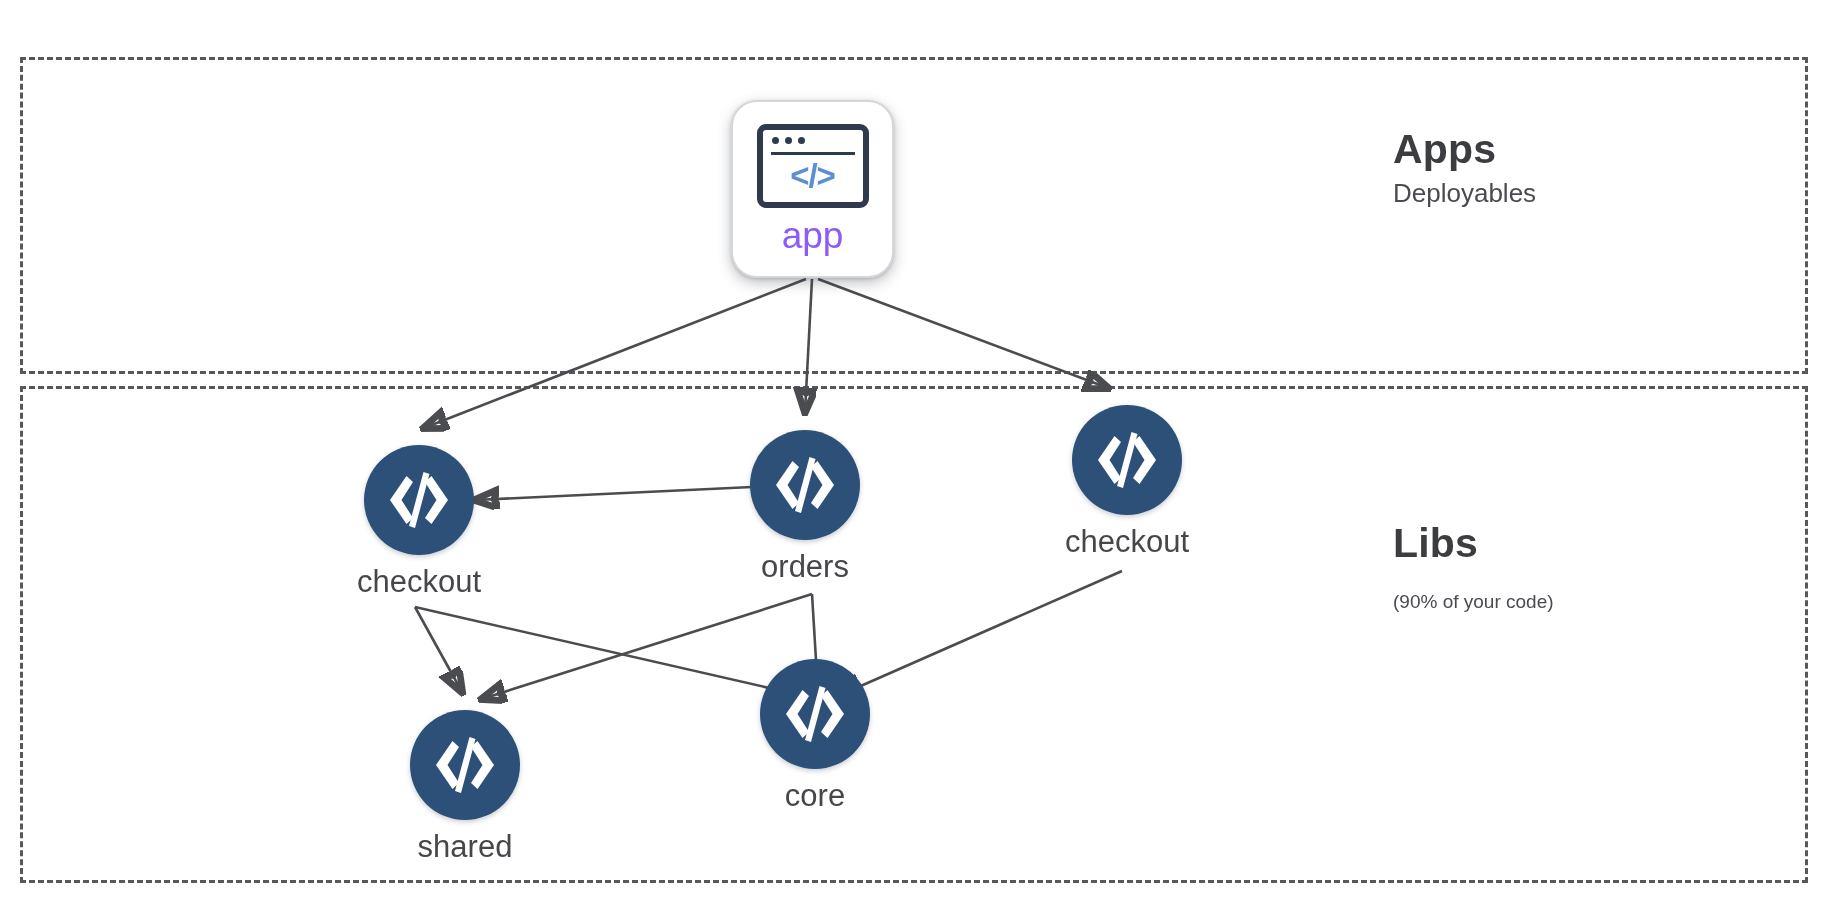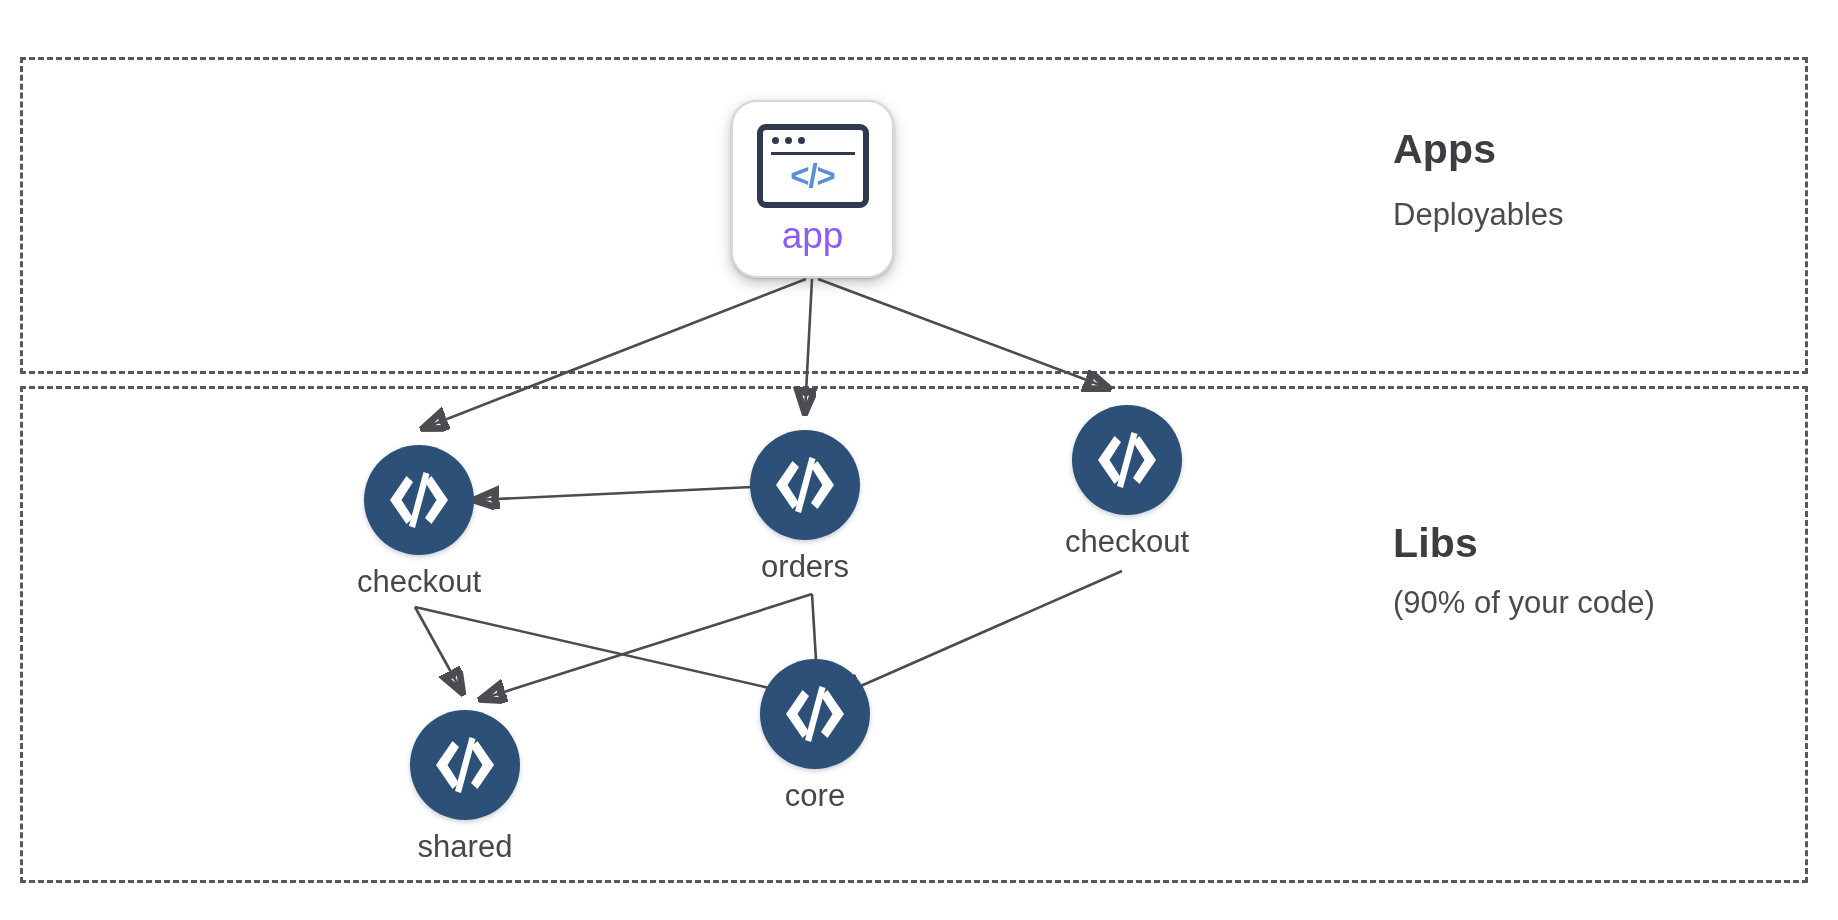--- a/index.html
+++ b/index.html
@@ -20,24 +20,24 @@
   #zone-apps{left:20px;top:57px;width:1788px;height:317px;}
   #zone-libs{left:20px;top:386px;width:1788px;height:497px;}
 
   
   .zone-caption{position:absolute;}
   .zone-title{
     font-size:41px;font-weight:bold;color:#3c3d41;
     letter-spacing:.2px;line-height:1.05;white-space:nowrap;
   }
   .zone-sub{
-    font-size:31px;font-weight:normal;color:#4a4b50;
-    line-height:1.2;white-space:nowrap;margin-top:25px;
-  }
-  .zone-sub.small{font-size:31px;margin-top:19px;}
+    font-size:26px;font-weight:normal;color:#4a4b50;
+    line-height:1.2;white-space:nowrap;margin-top:7px;
+  }
+  .zone-sub.small{font-size:19px;margin-top:26px;}
   #caption-apps{left:1393px;top:128px;}
   #caption-libs{left:1393px;top:522px;}
 
   
   #edges{position:absolute;left:0;top:0;width:1838px;height:920px;
          pointer-events:none;overflow:visible;}
   #edges path{fill:none;stroke:#4b4c50;stroke-width:2.6px;}
 
   
   #node-app{

